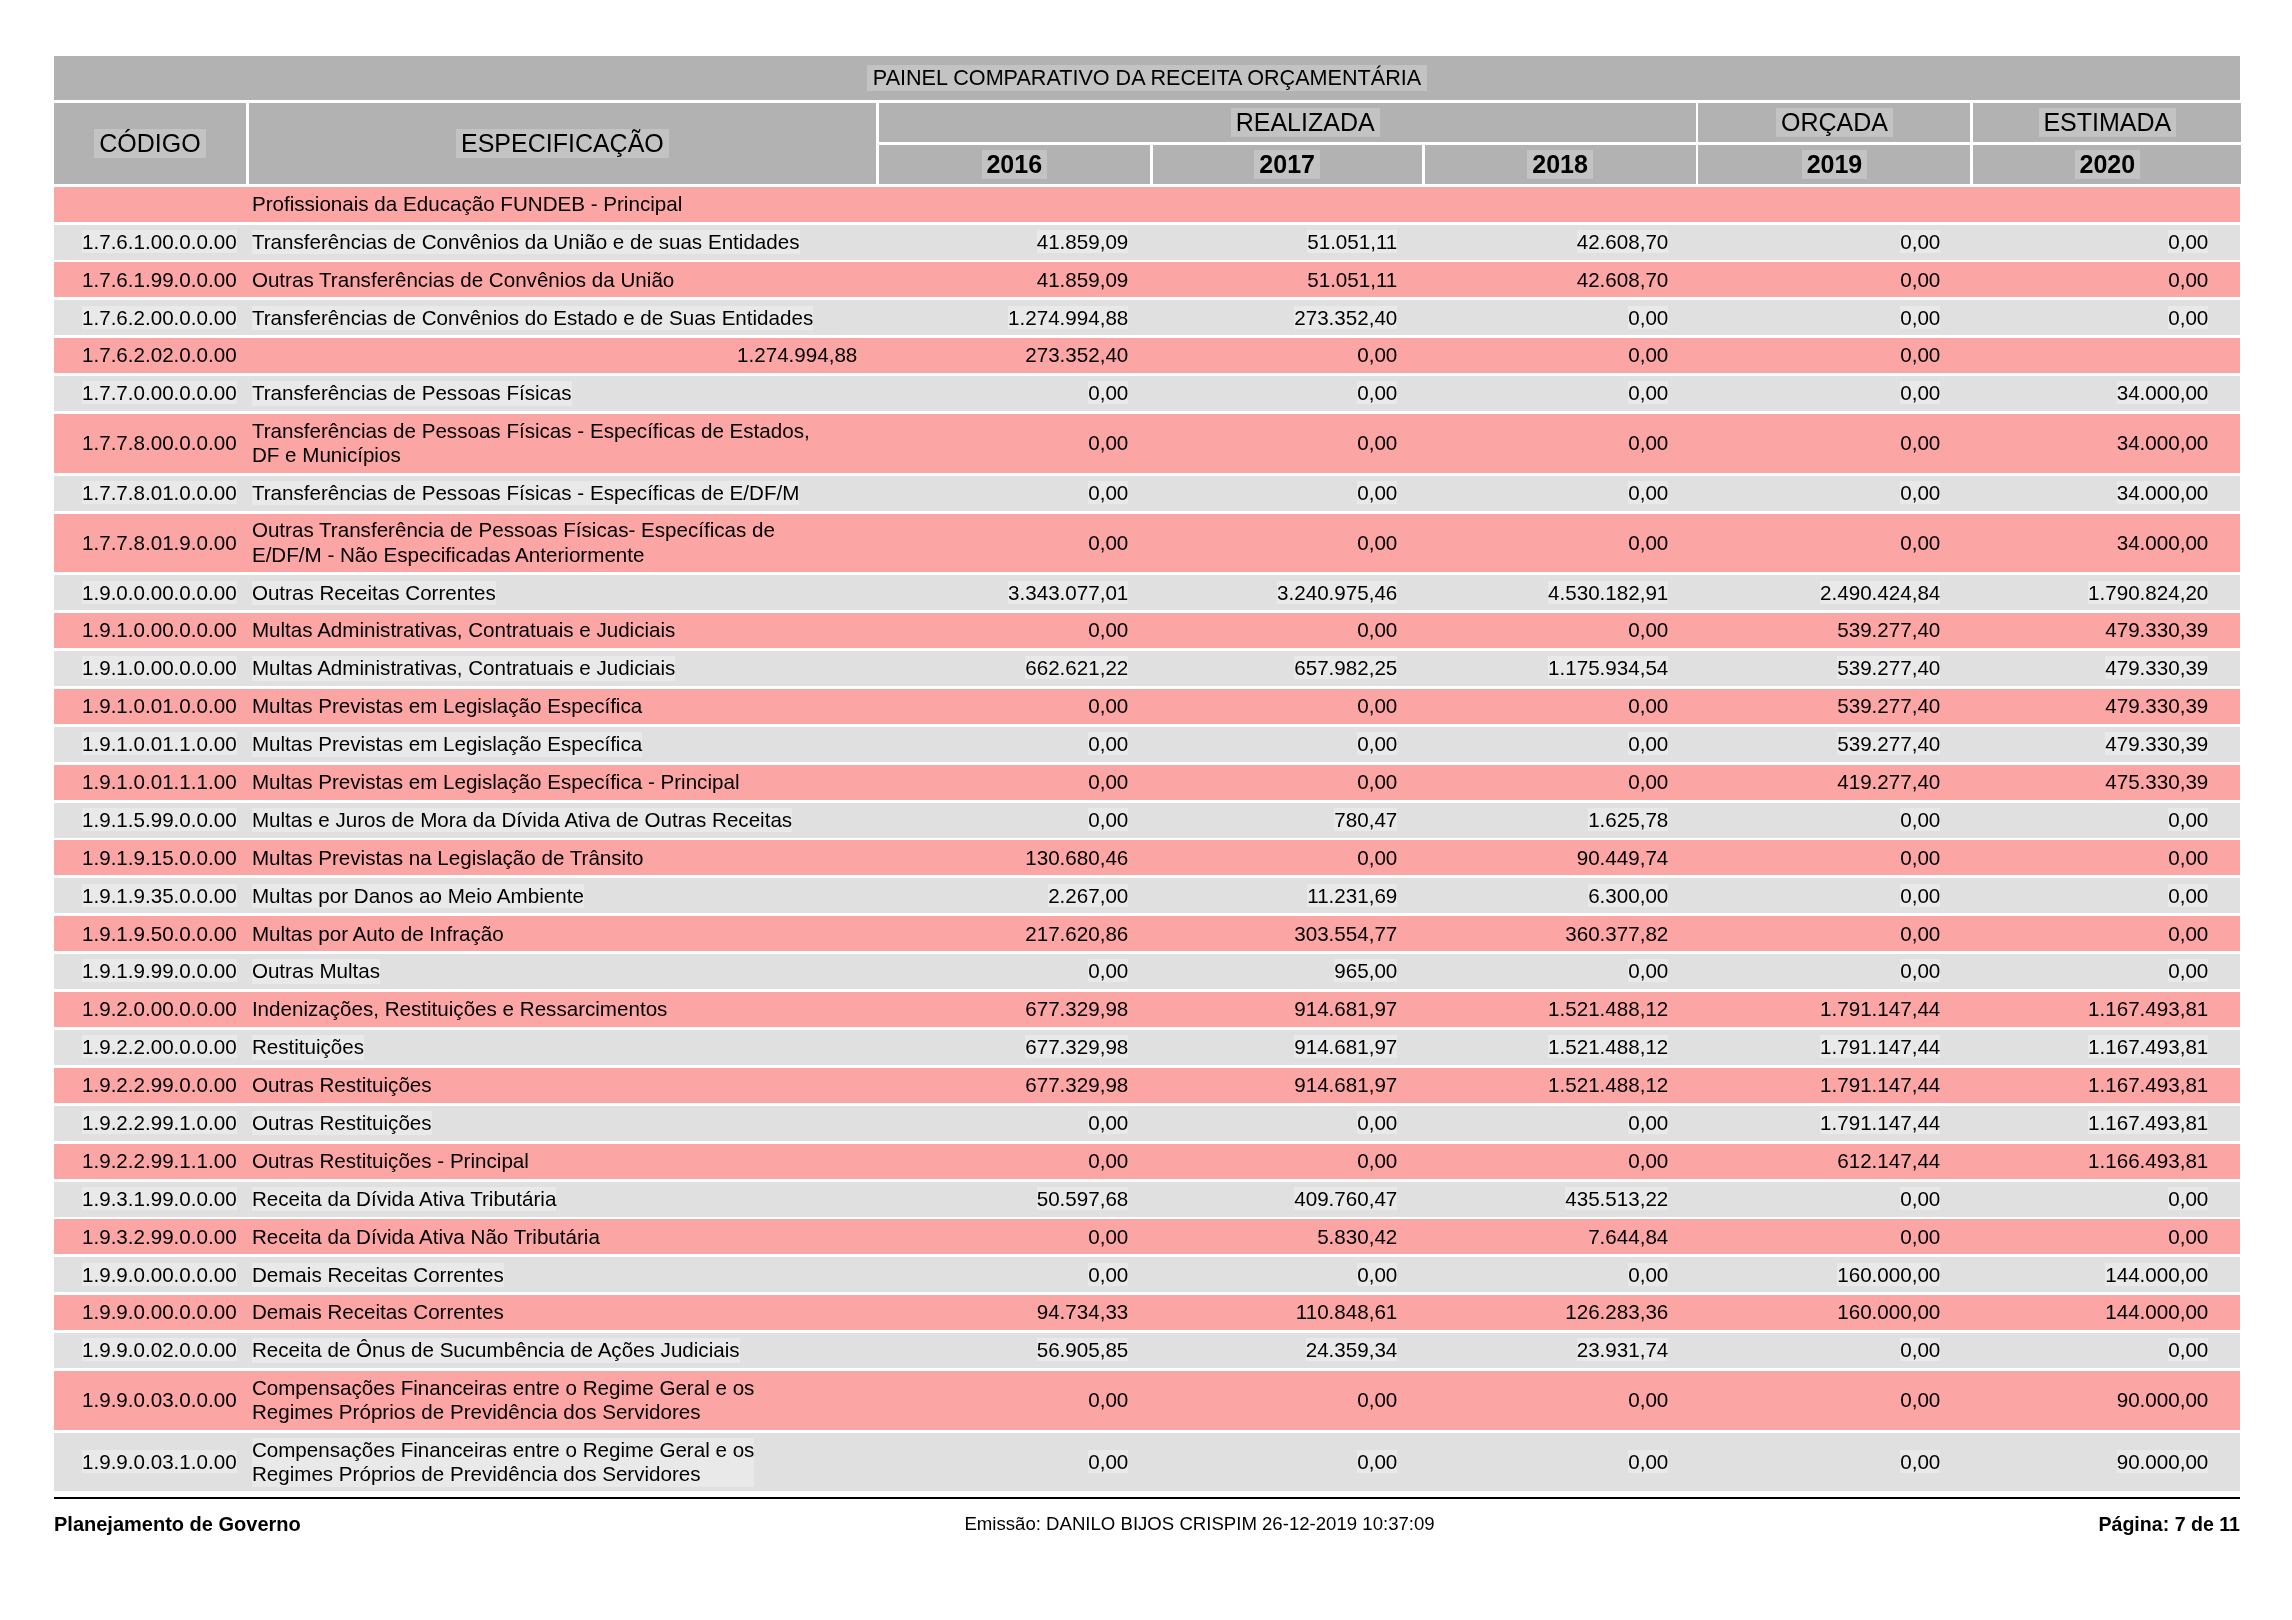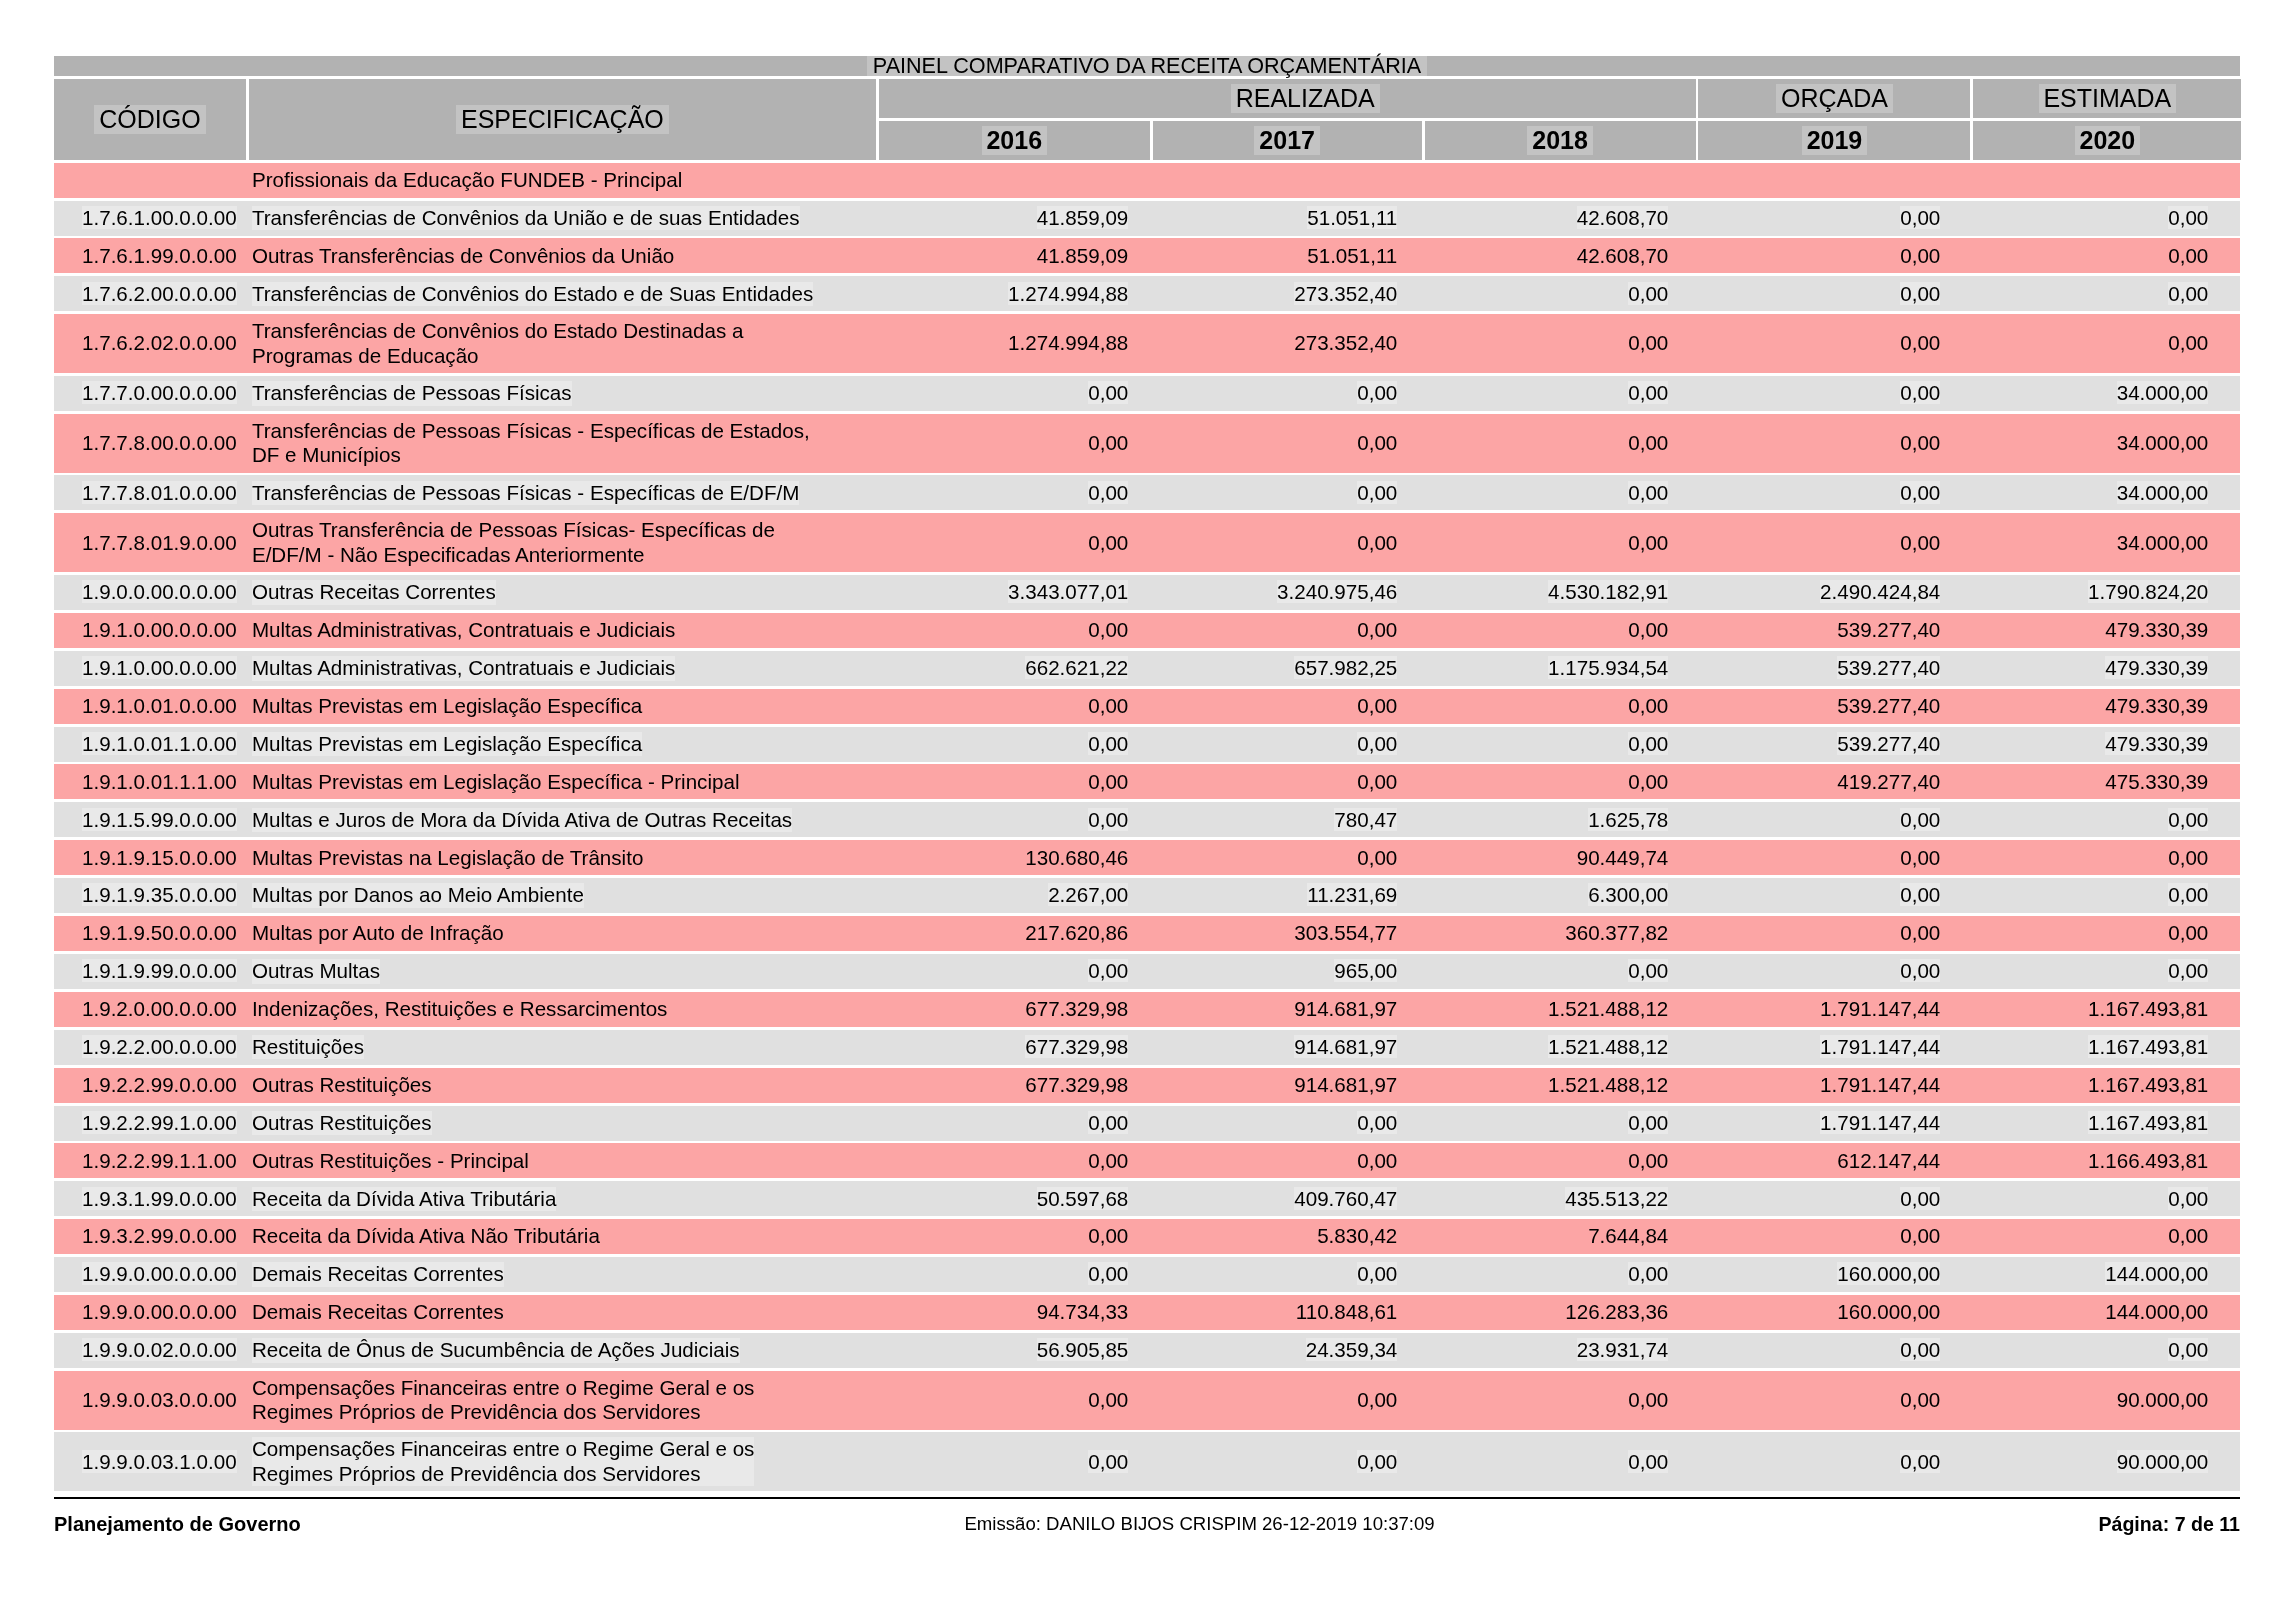--- a/index.html
+++ b/index.html
@@ -4,21 +4,21 @@
 <style>
   html,body { margin:0; padding:0; background:#ffffff; }
   body {
     width:2293px; height:1620px; overflow:hidden; position:relative;
     font-family:"Liberation Sans","DejaVu Sans",sans-serif; color:#000;
   }
   .page { position:absolute; left:54px; top:56px; width:2186px; }
 
   
   .title-bar {
-    background:#b2b2b2; height:20px; margin-bottom:2.9px;
+    background:#b2b2b2; height:44px; margin-bottom:2.9px;
     display:flex; align-items:center; justify-content:center;
     font-size:21.6px;
   }
   .title-bar span { background:rgba(255,255,255,0.22); padding:0 5.9px; }
 
   
   .thead {
     display:grid;
     grid-template-columns:192px 627px 271px 269px 271px 272px 268px;
     grid-template-rows:39px 39px;
@@ -141,22 +141,20 @@
       <div class="cell spec"><span class="t">Transferências de Convênios do Estado e de Suas Entidades</span></div>
       <div class="cell val"><span class="t">1.274.994,88</span></div>
       <div class="cell val"><span class="t">273.352,40</span></div>
       <div class="cell val"><span class="t">0,00</span></div>
       <div class="cell val"><span class="t">0,00</span></div>
       <div class="cell val"><span class="t">0,00</span></div>
     </div>
 
     <div class="row">
       <div class="cell code"><span class="t">1.7.6.2.02.0.0.00</span></div>
-      <div class="cell spec"><span class="t">Transferências de Convênios do Estado Destinadas a
-Programas de Educação</span></div>
       <div class="cell val"><span class="t">1.274.994,88</span></div>
       <div class="cell val"><span class="t">273.352,40</span></div>
       <div class="cell val"><span class="t">0,00</span></div>
       <div class="cell val"><span class="t">0,00</span></div>
       <div class="cell val"><span class="t">0,00</span></div>
     </div>
 
     <div class="row gray">
       <div class="cell code"><span class="t">1.7.7.0.00.0.0.00</span></div>
       <div class="cell spec"><span class="t">Transferências de Pessoas Físicas</span></div>

